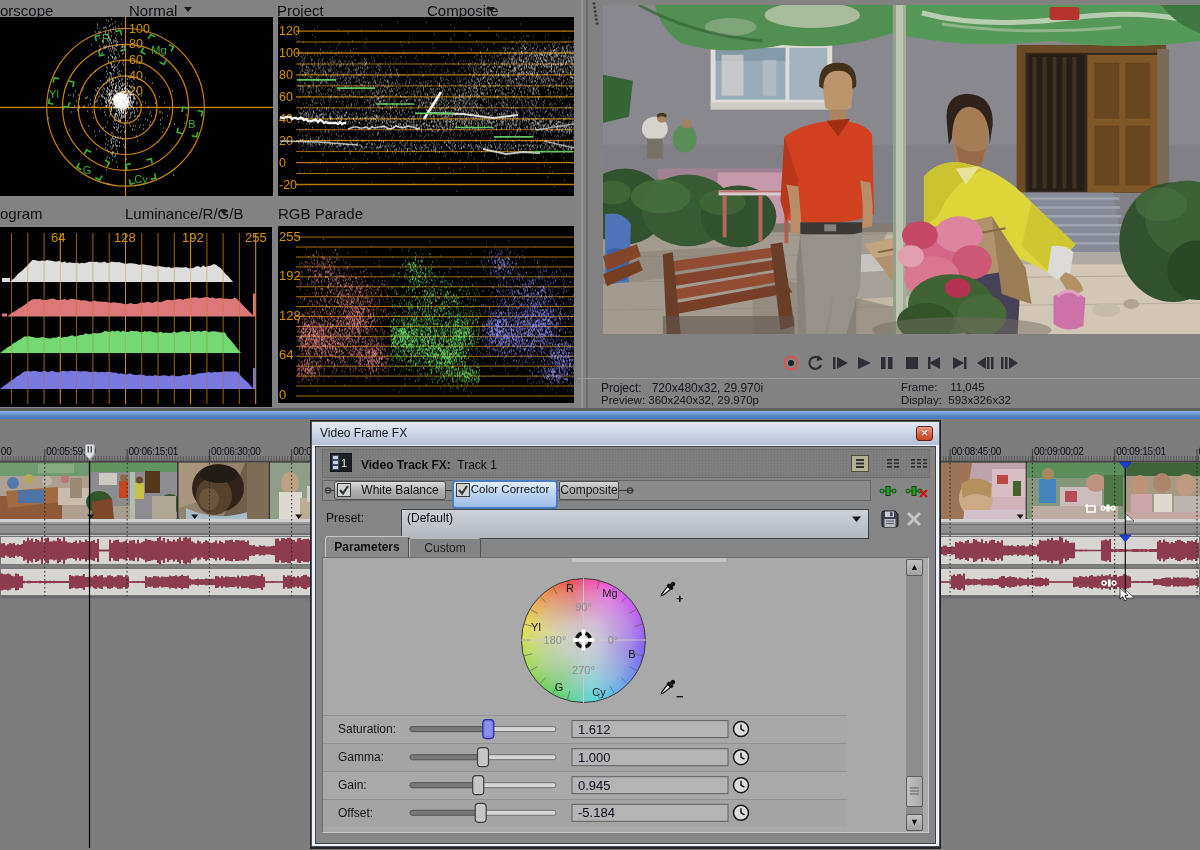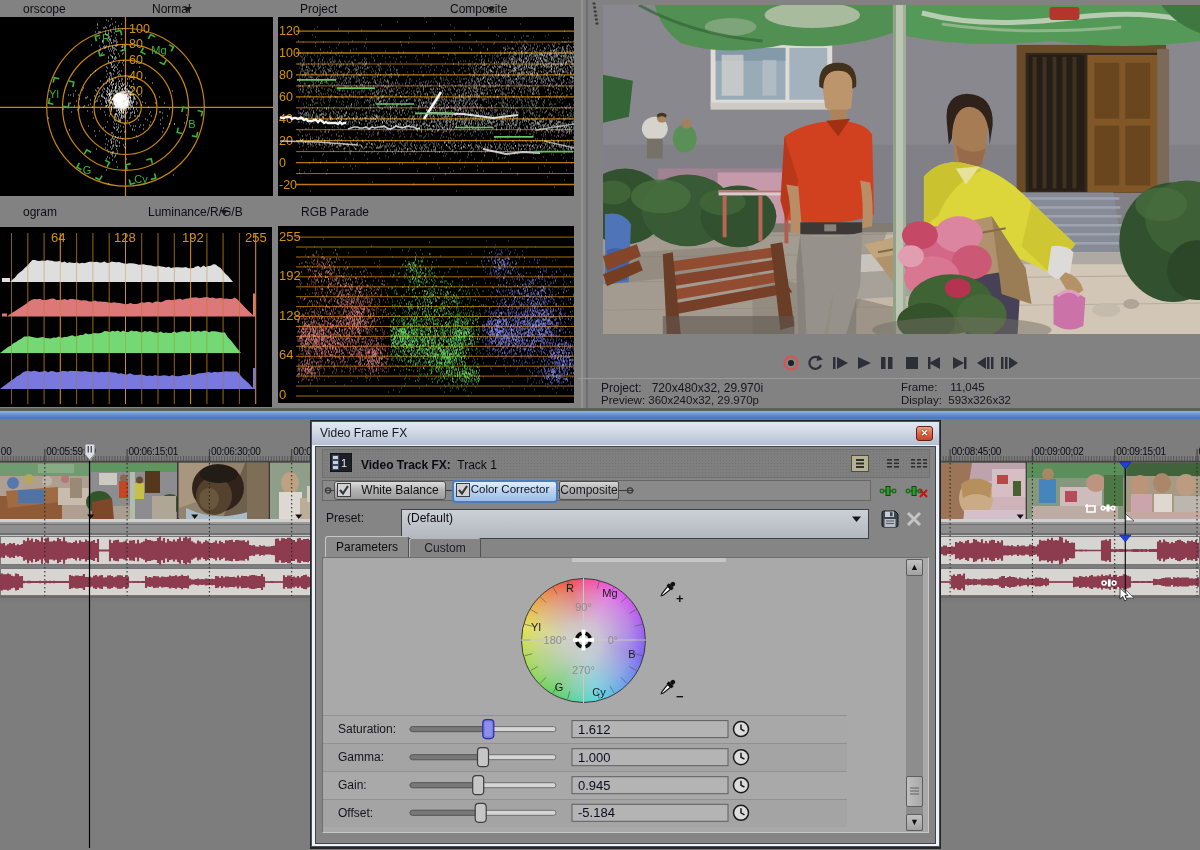--- a/index.html
+++ b/index.html
@@ -1,17 +1,17 @@
 <!DOCTYPE html>
 <html><head><meta charset="utf-8">
 <style>
 * { margin:0; padding:0; box-sizing:content-box; }
 body { width:1200px; height:850px; position:relative; overflow:hidden;
   font-family:"Liberation Sans", sans-serif; background:#7d7d7d; }
-.hdrtxt { position:absolute; font-size:12px; color:#0e0e12;margin-left:23px; }
+.hdrtxt { position:absolute; font-size:15px; color:#0e0e12; }
 </style></head>
 <body>
 
 <div style="position:absolute;left:0;top:0;width:578px;height:411px;background:#828282"></div>
 
 <div class="hdrtxt" style="left:0;top:2px">orscope</div>
 <div class="hdrtxt" style="left:129px;top:2px">Normal</div>
 <svg width="10" height="6" style="position:absolute;left:184px;top:7px">
     <path d="M0 0 L8 0 L4 5 Z" fill="#1a1a1a"></path>
   </svg>
@@ -622,21 +622,21 @@
     <line x1="122" y1="10.5" x2="134" y2="10.5" stroke="#3a3a3a"></line>
     <line x1="231" y1="10.5" x2="240" y2="10.5" stroke="#3a3a3a"></line>
     <line x1="295" y1="10.5" x2="312" y2="10.5" stroke="#3a3a3a"></line>
     <circle cx="308" cy="10.5" r="2.6" fill="none" stroke="#3a3a3a" stroke-width="1.3"></circle>
   </svg>
 <div style="position:absolute;left:334px;top:481px;width:112px;height:19px;background:linear-gradient(#dedede,#b4b4b4 45%,#9c9c9c);border:1px solid #515151;border-radius:3px;box-sizing:border-box;font-size:12px;color:#101010;line-height:17px;text-align:center;padding-left:20px">White Balance</div>
 <svg width="14" height="14" style="position:absolute;left:337px;top:483px">
     <rect x="0.5" y="0.5" width="13" height="13" fill="#d2d2d2" stroke="#3c3c3c"></rect>
     <path d="M3 7 L6 10.5 L11 3" fill="none" stroke="#30383a" stroke-width="2.2"></path>
   </svg>
-<div style="position:absolute;left:452px;top:480px;width:106px;height:23px;background:linear-gradient(#e4eefb,#bcd4f2 45%,#9cbce8);border:2px solid #4a7cc0;border-radius:4px;box-sizing:border-box;font-size:11.5px;color:#101018;line-height:15px;text-align:center;padding-left:10px">Color Corrector</div>
+<div style="position:absolute;left:452px;top:480px;width:106px;height:29px;background:linear-gradient(#e4eefb,#bcd4f2 45%,#9cbce8);border:2px solid #4a7cc0;border-radius:4px;box-sizing:border-box;font-size:11.5px;color:#101018;line-height:15px;text-align:center;padding-left:10px">Color Corrector</div>
 <svg width="14" height="14" style="position:absolute;left:456px;top:483px">
     <rect x="0.5" y="0.5" width="13" height="13" fill="#d2d2d2" stroke="#3c3c3c"></rect>
     <path d="M3 7 L6 10.5 L11 3" fill="none" stroke="#30383a" stroke-width="2.2"></path>
   </svg>
 <div style="position:absolute;left:559px;top:481px;width:60px;height:19px;background:linear-gradient(#d8d8d8,#b0b0b0 45%,#9a9a9a);border:1px solid #515151;border-radius:2px;box-sizing:border-box;font-size:12px;color:#18181c;line-height:17px;text-align:center">Composite</div>
 <svg width="50" height="16" style="position:absolute;left:879px;top:483px">
     <g stroke="#157015" stroke-width="1.4" fill="none">
       <circle cx="3" cy="8" r="1.8"></circle>
       <circle cx="15" cy="8" r="1.8"></circle>
       <line x1="5" y1="8" x2="13" y2="8"></line>
@@ -659,21 +659,21 @@
     <path d="M1 3 Q1 1 3 1 L14 1 L17 4 L17 15 Q17 17 15 17 L3 17 Q1 17 1 15 Z" fill="#3e4450" stroke="#16181e"></path>
     <rect x="4" y="1.5" width="9" height="5.5" fill="#c8ccd4"></rect>
     <rect x="9" y="2.2" width="2.6" height="4" fill="#3e4450"></rect>
     <rect x="3.5" y="9" width="11" height="8" fill="#b8bcc4"></rect>
     <line x1="5" y1="11" x2="13" y2="11" stroke="#555a64"></line>
     <line x1="5" y1="13.5" x2="13" y2="13.5" stroke="#555a64"></line>
   </svg>
 <svg width="16" height="16" style="position:absolute;left:906px;top:511px">
     <path d="M2 2 L14 14 M14 2 L2 14" stroke="#c4c4c4" stroke-width="3"></path>
   </svg>
-<div style="position:absolute;left:325px;top:536px;width:84px;height:22px;background:#8b8b8b;border:1px solid #c6c6c6;border-right-color:#4e4e4e;border-bottom:none;border-radius:3px 3px 0 0;box-sizing:border-box;font-size:12px;font-weight:normal;color:#0c0c0c;text-align:center;line-height:20px">Parameters</div>
+<div style="position:absolute;left:325px;top:536px;width:84px;height:22px;background:#8b8b8b;border:1px solid #c6c6c6;border-right-color:#4e4e4e;border-bottom:none;border-radius:3px 3px 0 0;box-sizing:border-box;font-size:12px;font-weight:bold;color:#0c0c0c;text-align:center;line-height:20px">Parameters</div>
 <div style="position:absolute;left:409px;top:538px;width:72px;height:20px;background:#848484;border:1px solid #b8b8b8;border-right-color:#525252;border-bottom:none;border-radius:3px 3px 0 0;box-sizing:border-box;font-size:12px;color:#202024;text-align:center;line-height:18px">Custom</div>
 <div style="position:absolute;left:322px;top:557px;width:607px;height:276px;background:#a9a9a9;border:1px solid #6e6e6e;border-bottom-color:#c8c8c8;border-right-color:#c8c8c8;box-sizing:border-box"></div>
 <div style="position:absolute;left:572px;top:558px;width:154px;height:4px;background:#c6c6c6"></div>
 <div style="position:absolute;left:521px;top:578px;width:125px;height:125px;border-radius:50%;border:1px solid #3a3a3a;box-sizing:border-box;background:radial-gradient(circle at 50% 50%, rgba(206,206,209,1) 0%, rgba(206,206,209,0.9) 20%, rgba(206,206,209,0.45) 55%, rgba(206,206,209,0) 78%),conic-gradient(from 0deg, rgb(250,60,130) 0deg, rgb(240,70,240) 29deg, rgb(110,80,250) 103deg, rgb(70,215,230) 167deg, rgb(80,210,80) 209deg, rgb(235,230,60) 283deg, rgb(245,60,50) 347deg, rgb(250,60,130) 360deg)"></div>
 <svg width="135" height="135" style="position:absolute;left:516px;top:573px">
     <line x1="120.5" y1="67.0" x2="128.5" y2="67.0" stroke="#555" stroke-width="0.9" opacity="0.7"></line>
     <line x1="118.7" y1="53.3" x2="126.4" y2="51.2" stroke="#555" stroke-width="0.9" opacity="0.7"></line>
     <line x1="113.4" y1="40.5" x2="120.3" y2="36.5" stroke="#555" stroke-width="0.9" opacity="0.7"></line>
     <line x1="105.0" y1="29.5" x2="110.6" y2="23.9" stroke="#555" stroke-width="0.9" opacity="0.7"></line>
     <line x1="94.0" y1="21.1" x2="98.0" y2="14.2" stroke="#555" stroke-width="0.9" opacity="0.7"></line>

